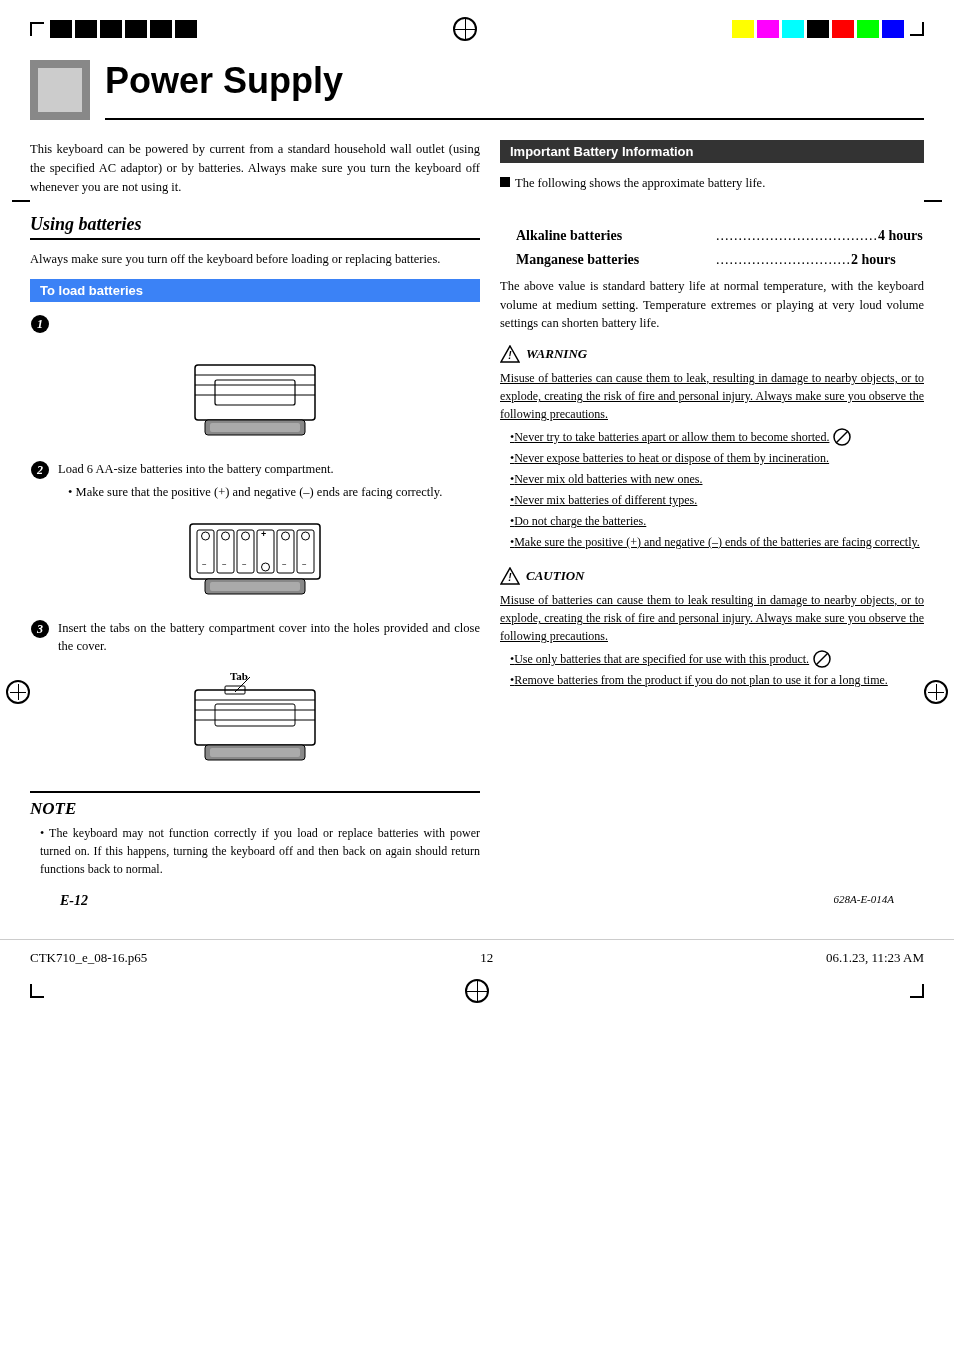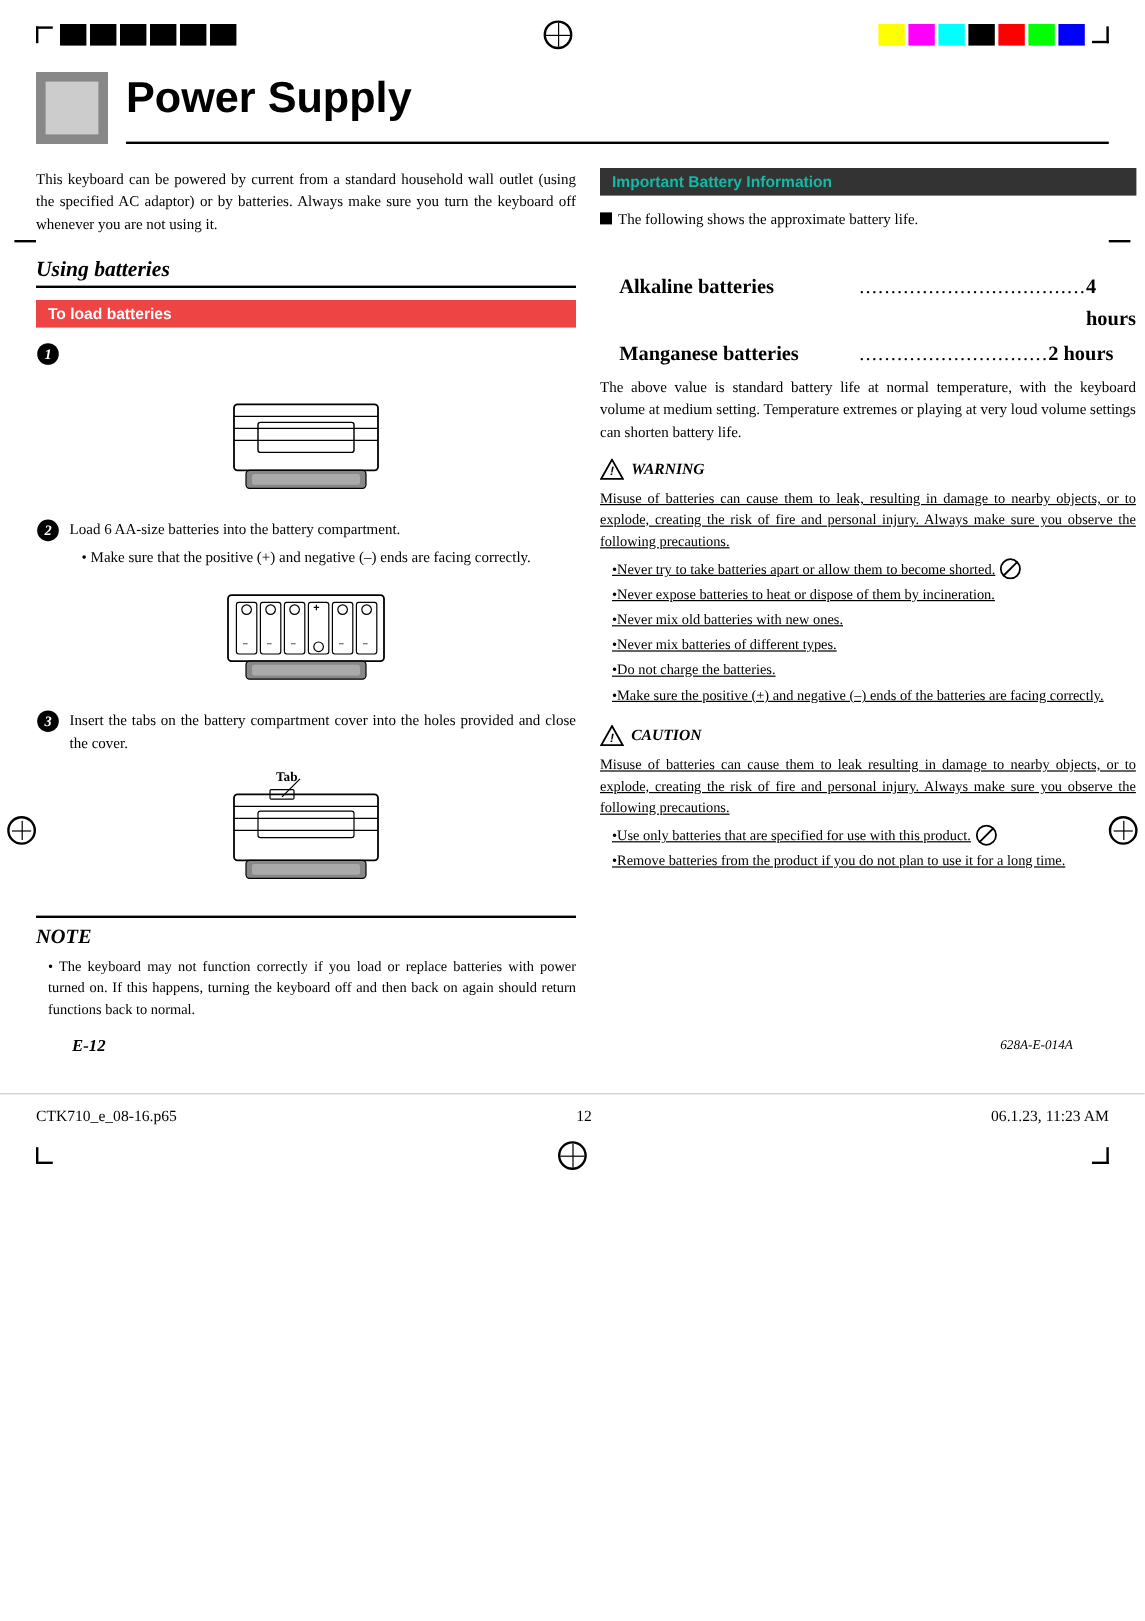--- a/index.html
+++ b/index.html
@@ -143,21 +143,21 @@
 
     .section-para {
       font-size: 12.5px;
       line-height: 1.5;
       margin-bottom: 10px;
       text-align: justify;
     }
 
     
     .load-batteries-box {
-      background: #ef4444;
+      background: #3b82f6;
       color: #fff;
       font-weight: bold;
       font-size: 13px;
       padding: 4px 10px;
       margin-bottom: 12px;
       font-family: Arial, sans-serif;
     }
 
     
     .step {
@@ -215,21 +215,21 @@
       font-size: 12px;
       line-height: 1.5;
       text-align: justify;
     }
     .note-text ul { list-style: none; padding-left: 10px; }
     .note-text ul li::before { content: '• '; }
 
     
     .important-battery-header {
       background: #333;
-      color: #14b8a6;
+      color: #ffffff;
       font-weight: bold;
       font-size: 13px;
       padding: 4px 10px;
       margin-bottom: 10px;
       font-family: Arial, sans-serif;
     }
 
     .battery-info {
       font-size: 12.5px;
       line-height: 1.6;
@@ -238,21 +238,21 @@
     .battery-info .bullet-square {
       display: inline-block;
       width: 10px;
       height: 10px;
       background: #000;
       margin-right: 5px;
       vertical-align: middle;
     }
     .battery-life-table {
       margin-left: 16px;
-      font-size: 17px;
+      font-size: 14px;
       margin-top: 32px;
     }
     .battery-life-row {
       display: flex;
       align-items: baseline;
       margin-bottom: 2px;
     }
     .battery-type {
       font-weight: bold;
       min-width: 200px;
@@ -437,20 +437,21 @@
   </div>
 
   <div class="two-col">
 
     <div class="left-col">
 
       <p class="intro-text">This keyboard can be powered by current from a standard household wall outlet (using the specified AC adaptor) or by batteries. Always make sure you turn the keyboard off whenever you are not using it.</p>
 
       <div class="section-heading-italic">Using batteries</div>
 
+      <p class="section-para">Always make sure you turn off the keyboard before loading or replacing batteries.</p>
 
       <div class="load-batteries-box">To load batteries</div>
 
       <div class="step">
         <div class="step-num">
           <svg width="20" height="20" viewBox="0 0 20 20">
             <circle cx="10" cy="10" r="9" fill="#000"></circle>
             <text x="10" y="14" text-anchor="middle" fill="#fff" font-size="12" font-family="Times New Roman" font-style="italic">1</text>
           </svg>
         </div>

